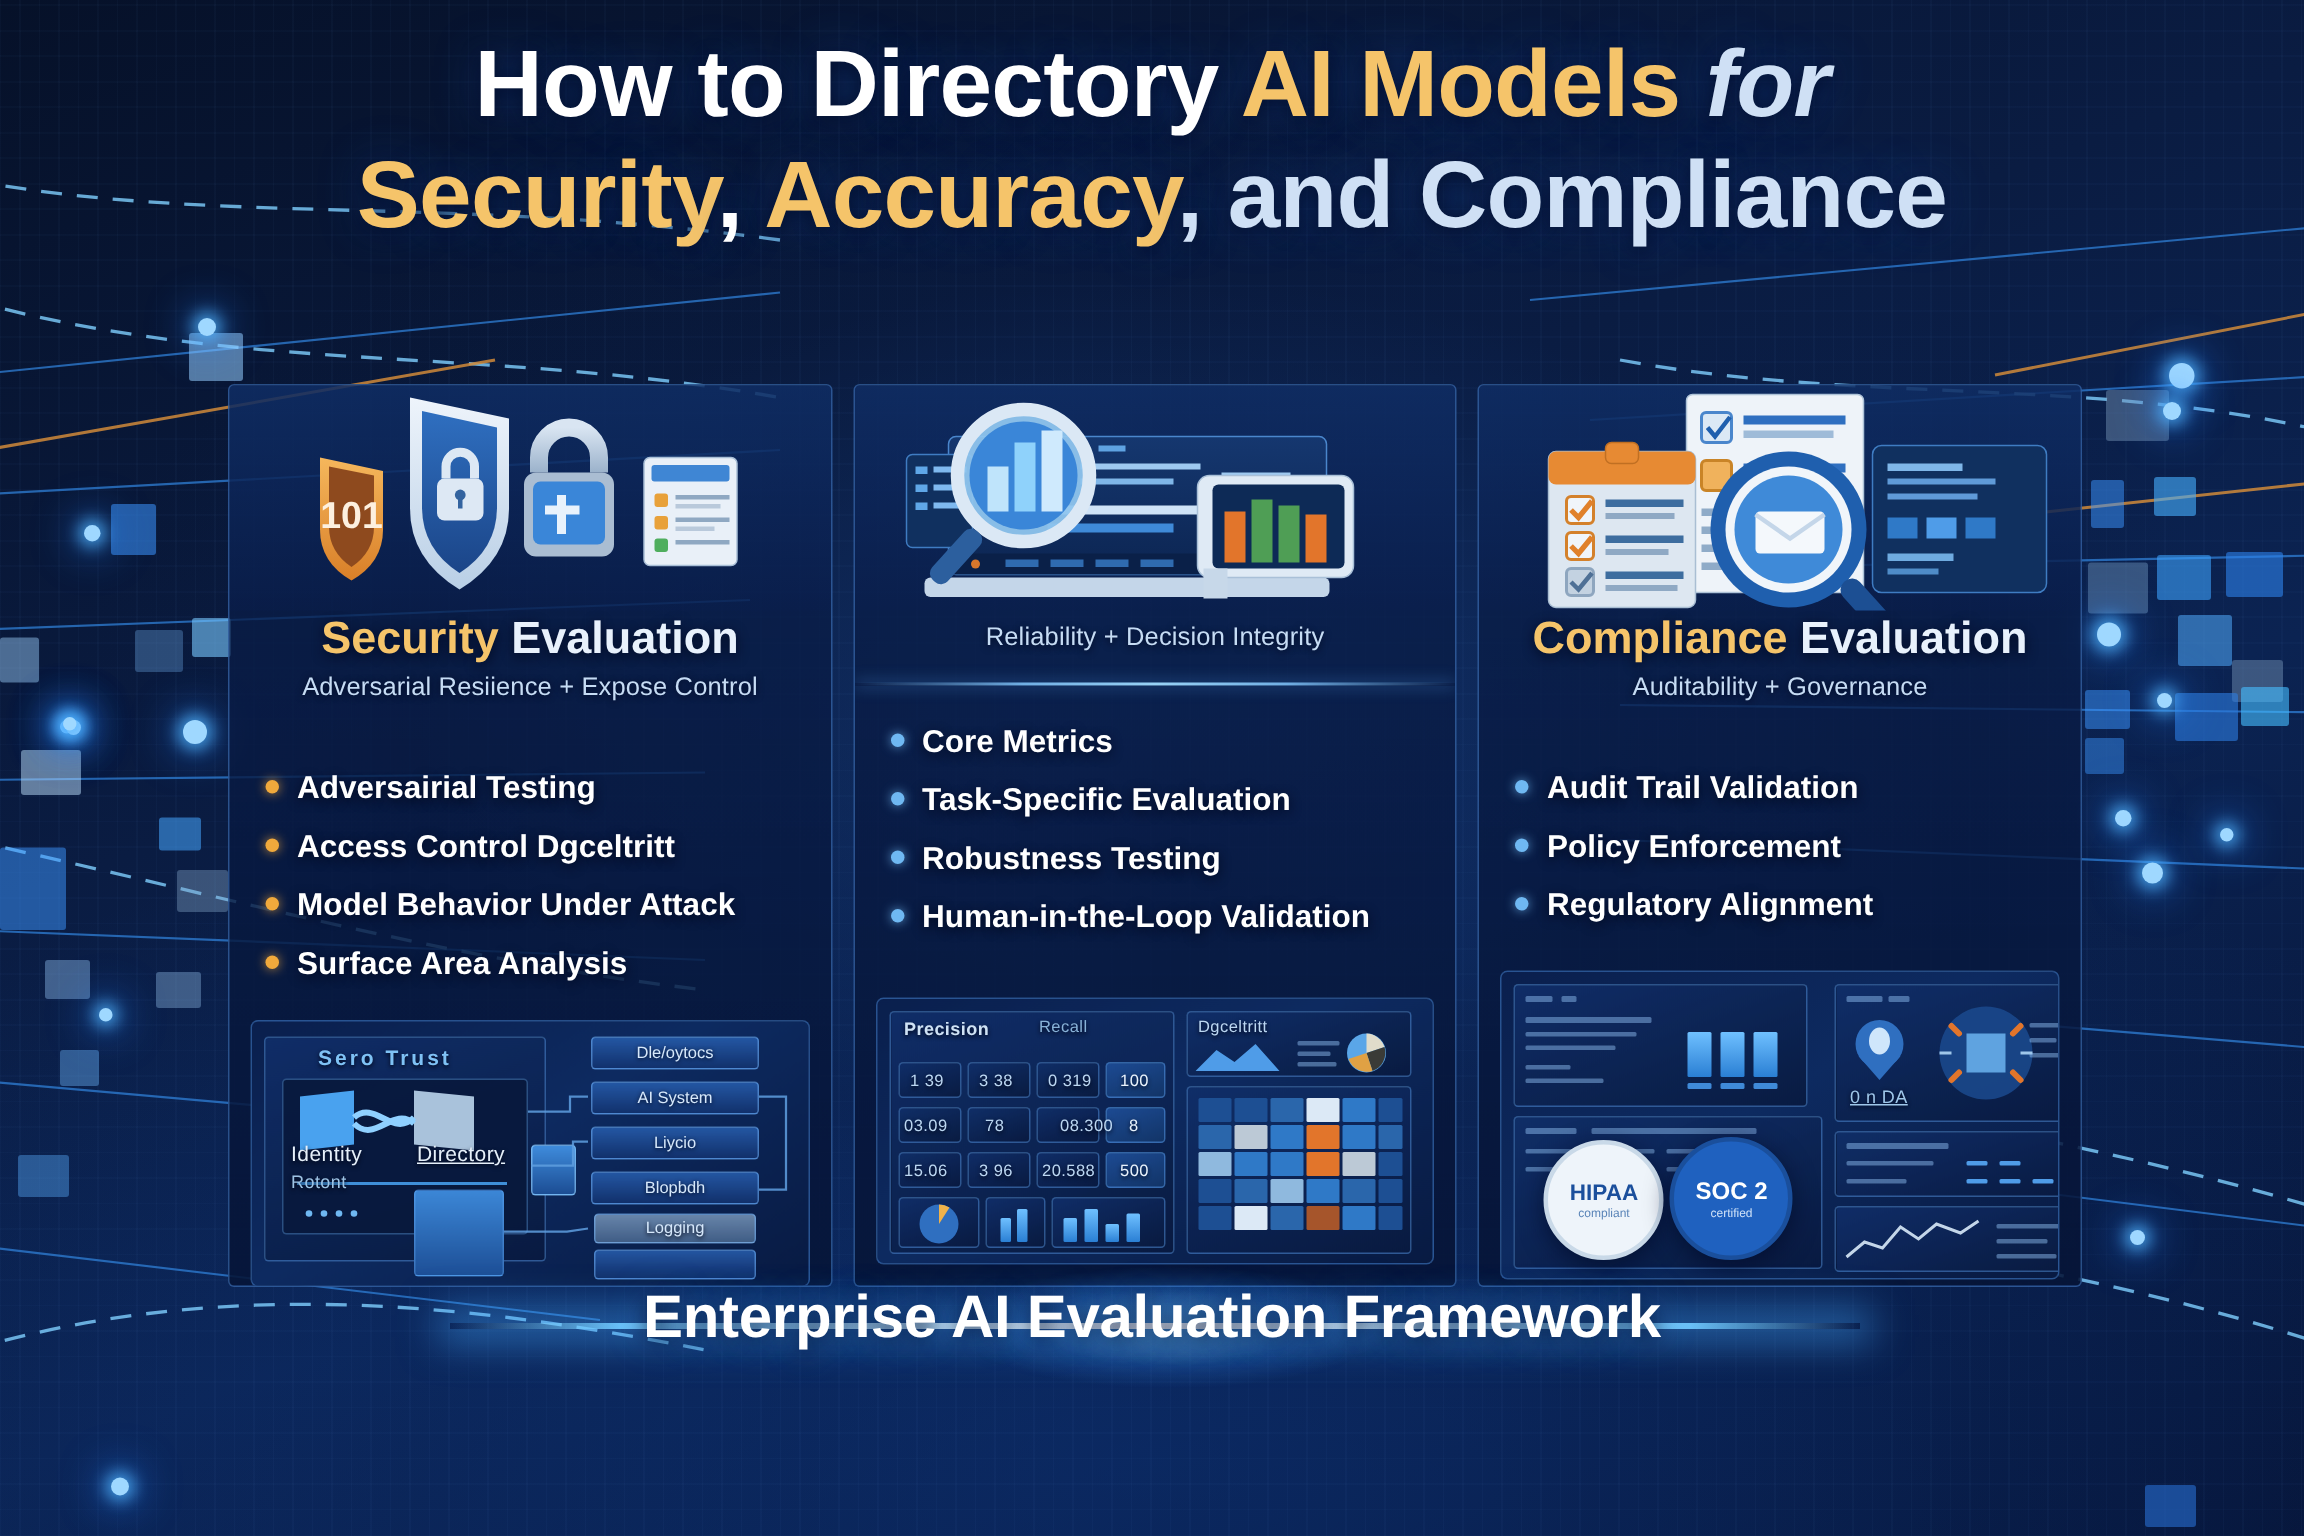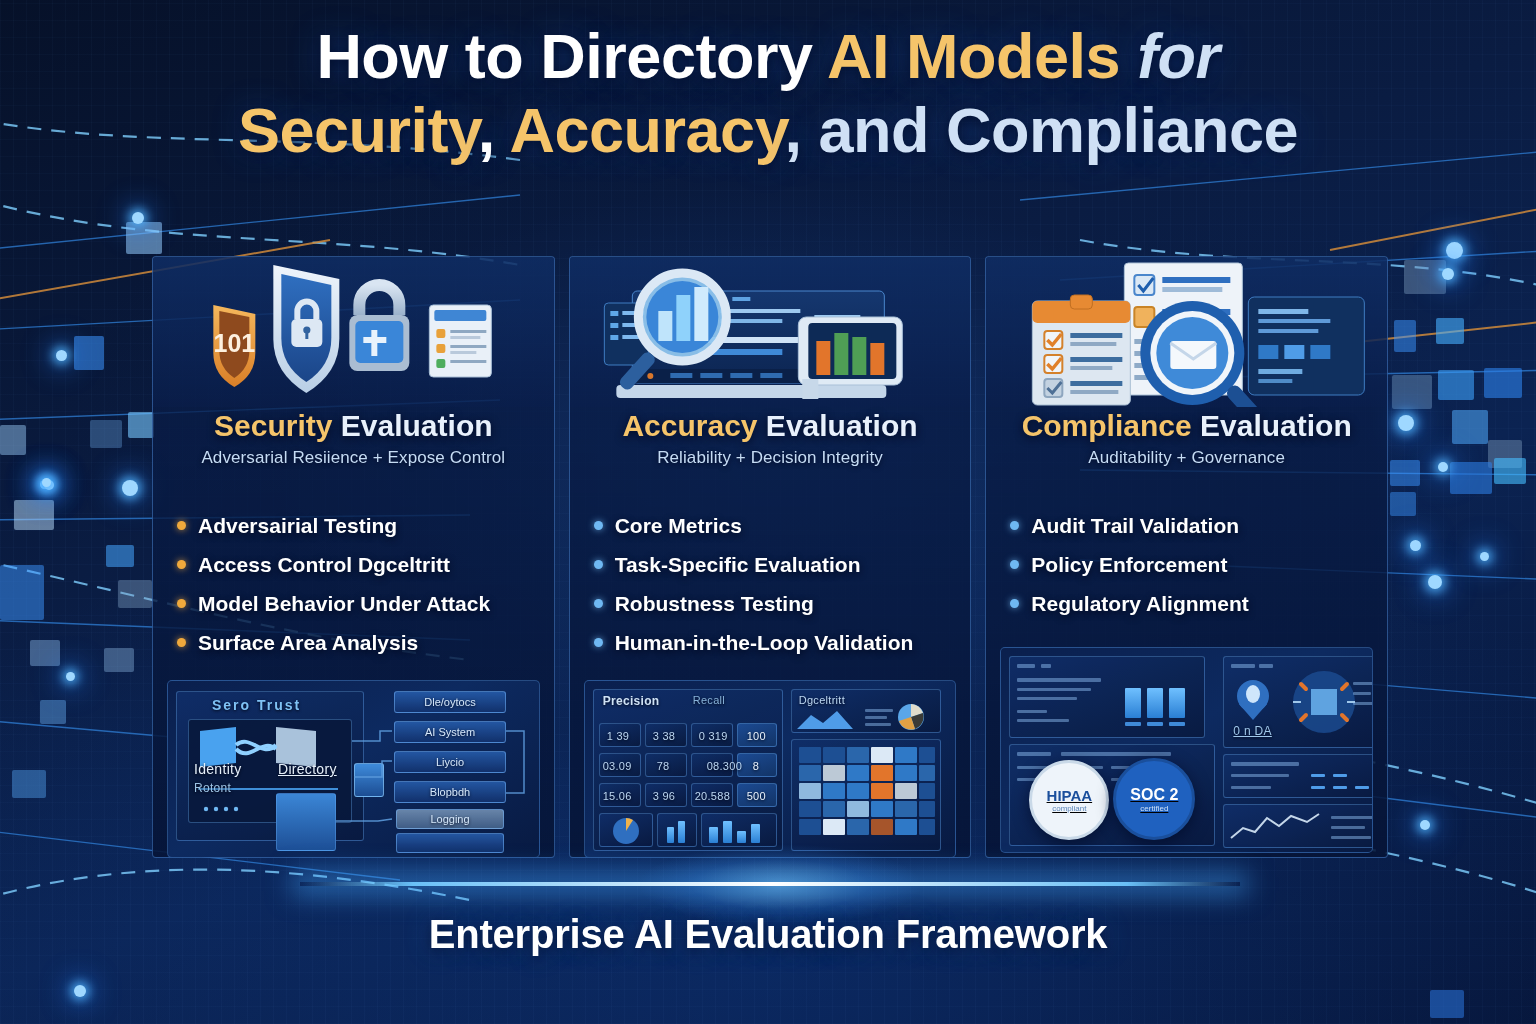--- a/index.html
+++ b/index.html
@@ -186,40 +186,39 @@
     position: absolute;
     border-radius: 1px;
   }
   .badge-round {
     position: absolute;
     border-radius: 50%;
     display: flex; flex-direction: column;
     align-items: center; justify-content: center;
     font-weight: bold;
     box-shadow: 0 4px 16px rgba(0,10,40,0.7);
-    text-decoration: underline;
   }
 
   
   .footer-glow {
     position: absolute;
     left: 300px; width: 940px; top: 882px; height: 4px;
     background: linear-gradient(90deg, rgba(60,150,255,0) 0%, rgba(110,200,255,0.95) 12%, #ffffff 50%, rgba(110,200,255,0.95) 88%, rgba(60,150,255,0) 100%);
     box-shadow: 0 0 26px 8px rgba(70,170,255,0.55);
     z-index: 6;
   }
   .footer-halo {
     position: absolute;
     left: 640px; top: 845px; width: 280px; height: 80px;
     background: radial-gradient(ellipse at center, rgba(130,210,255,0.55) 0%, rgba(60,150,255,0.18) 45%, rgba(0,0,0,0) 72%);
     z-index: 5;
   }
   .footer-text {
     position: absolute;
-    left: 0; width: 100%; top: 912px;
+    left: 0; width: 100%; top: 856px;
     text-align: center;
     font-size: 40px; font-weight: bold;
     color: #ffffff;
     letter-spacing: -0.2px;
     text-shadow: 0 3px 14px rgba(0,10,40,0.9), 0 0 26px rgba(60,150,255,0.35);
     z-index: 6;
   }
 </style>
 </head>
 <body>
@@ -497,23 +496,20 @@
             <rect x="246" y="84" width="14" height="34" fill="#e2752b"></rect>
             <rect x="264" y="76" width="14" height="42" fill="#4f9e55"></rect>
             <rect x="282" y="80" width="14" height="38" fill="#4f9e55"></rect>
             <rect x="300" y="86" width="14" height="32" fill="#e2752b"></rect>
             <rect x="232" y="122" width="16" height="20" fill="#c7d8e9"></rect>
           </g>
         </svg>
       </div>
 
       <div class="col-head">
-        <div class="col-title">
-          <span class="accent">Accuracy</span><span class="rest"> Evaluation</span>
-        </div>
         <div class="col-sub">Reliability + Decision Integrity</div>
       </div>
       <div class="head-rule"></div>
 
       <div class="bullets">
         <div class="bullet">
             <span class="dotmark"></span>
             <span>Core Metrics</span>
           </div>
         <div class="bullet">

